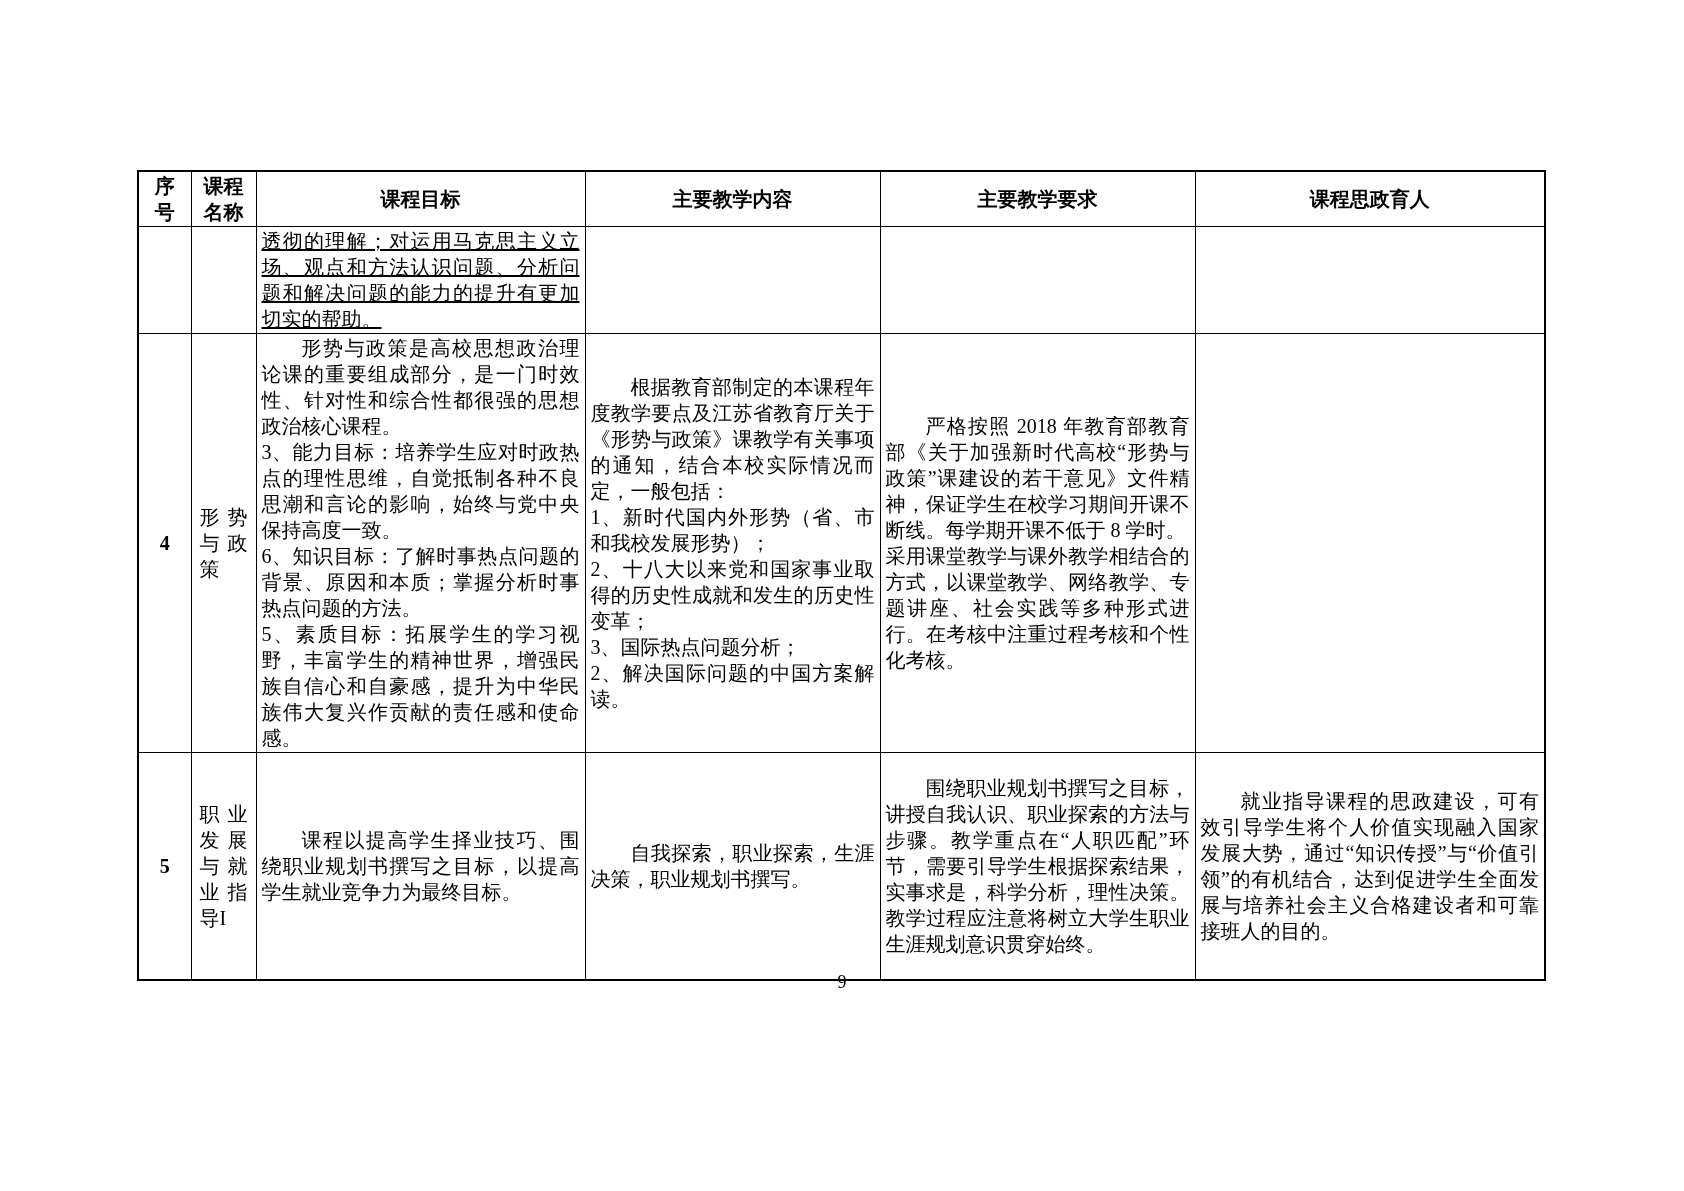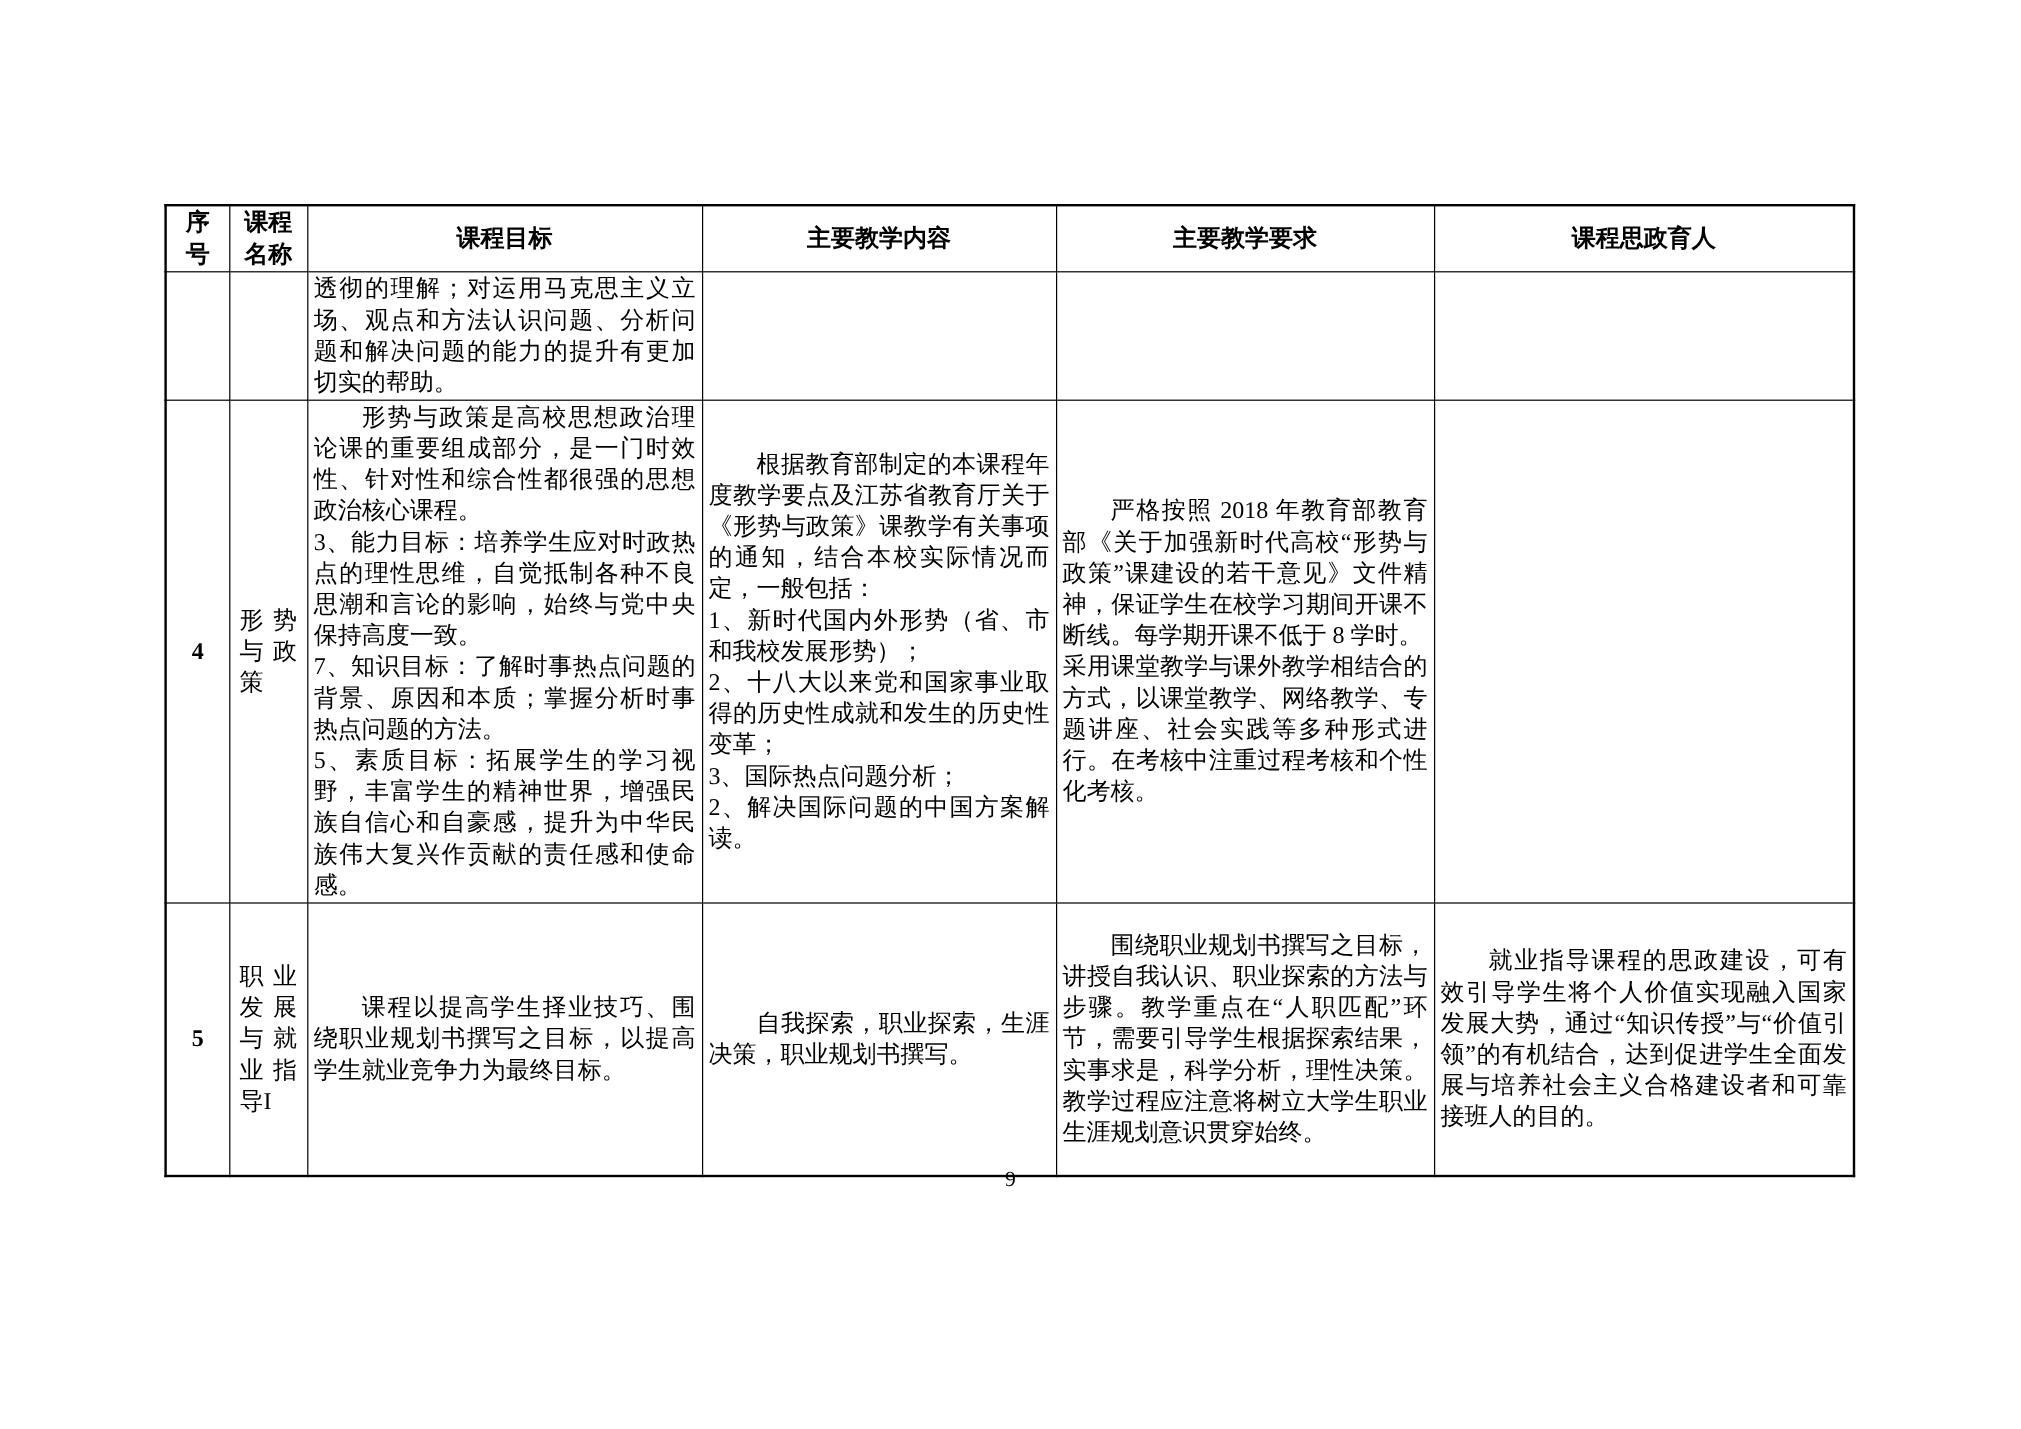--- a/index.html
+++ b/index.html
@@ -53,21 +53,21 @@
     font-size: 20px;
   }
   td.col-index {
     text-align: center;
     font-weight: bold;
   }
   td.col-name {
     text-align: justify;
     padding: 1px 8px;
   }
-  tbody tr:nth-child(1) td { vertical-align: top; }
+  tbody tr:nth-child(1) td { vertical-align: top; text-decoration: underline; }
 
   p.para {
     margin: 0;
     text-align: justify;
     text-justify: inter-ideograph;
   }
   p.para.indent { text-indent: 2em; }
 
   .page-number {
     position: absolute;
@@ -116,21 +116,21 @@
           <td></td>
           <td></td>
           <td></td>
         </tr>
         <tr>
           <td class="col-index">4</td>
           <td class="col-name">形势与政策</td>
           <td>
             <p class="para indent">形势与政策是高校思想政治理论课的重要组成部分，是一门时效性、针对性和综合性都很强的思想政治核心课程。</p>
             <p class="para">3、能力目标：培养学生应对时政热点的理性思维，自觉抵制各种不良思潮和言论的影响，始终与党中央保持高度一致。</p>
-            <p class="para">7、知识目标：了解时事热点问题的背景、原因和本质；掌握分析时事热点问题的方法。</p>
+            <p class="para">6、知识目标：了解时事热点问题的背景、原因和本质；掌握分析时事热点问题的方法。</p>
             <p class="para">5、素质目标：拓展学生的学习视野，丰富学生的精神世界，增强民族自信心和自豪感，提升为中华民族伟大复兴作贡献的责任感和使命感。</p>
           </td>
           <td>
             <p class="para indent">根据教育部制定的本课程年度教学要点及江苏省教育厅关于《形势与政策》课教学有关事项的通知，结合本校实际情况而定，一般包括：</p>
             <p class="para">1、新时代国内外形势（省、市和我校发展形势）；</p>
             <p class="para">2、十八大以来党和国家事业取得的历史性成就和发生的历史性变革；</p>
             <p class="para">3、国际热点问题分析；</p>
             <p class="para">2、解决国际问题的中国方案解读。</p>
           </td>
           <td>

